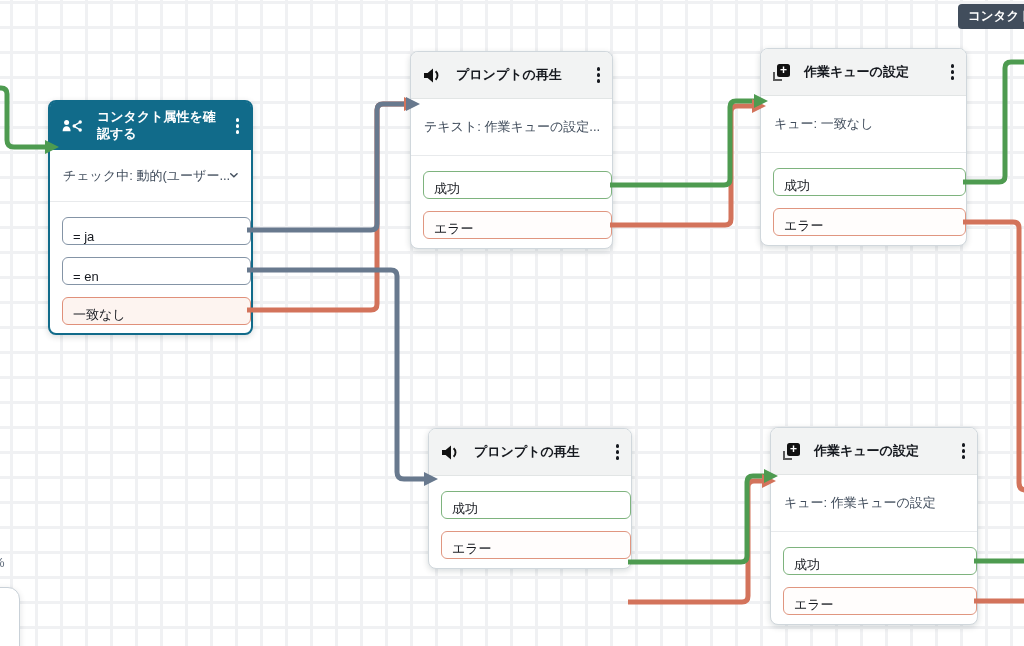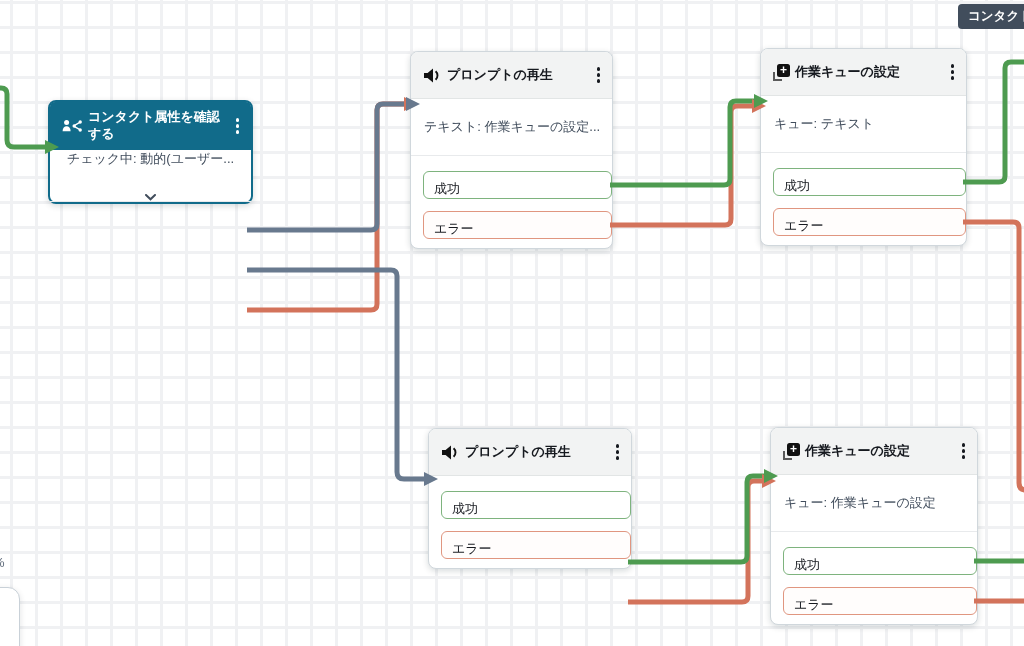--- a/index.html
+++ b/index.html
@@ -17,37 +17,37 @@
       linear-gradient(to right,#f0f1f3 3px,transparent 3px),
       linear-gradient(to bottom,#f0f1f3 3px,transparent 3px);
     background-size:25px 25px;
     background-position:10px 1px;
   }
   .node{
     position:absolute;background:#fff;border:1px solid #d0d7dc;border-radius:8px;
     box-shadow:0 2px 6px rgba(0,28,36,.16);box-sizing:border-box;z-index:2;
   }
   .node-header{
-    display:flex;align-items:center;gap:5px;padding:6px 10px 6px 12px;
+    display:flex;align-items:center;gap:14px;padding:6px 10px 6px 12px;
     background:#f2f3f3;border-bottom:1px solid #e2e5e5;border-radius:7px 7px 0 0;
     min-height:47px;box-sizing:border-box;
   }
   .node-title{flex:1;font-size:13px;font-weight:bold;color:#16191f;line-height:1.3;}
   .node-check{border:2px solid var(--c-teal);}
   .node-check .node-header{background:var(--c-teal);border-bottom:none;border-radius:5px 5px 0 0;min-height:48px;}
   .node-check .node-title{color:#fff;}
   .kebab{display:flex;flex-direction:column;gap:2.5px;padding:3px 2px;cursor:pointer;}
   .kebab i{width:3.5px;height:3.5px;border-radius:50%;background:#16191f;}
   .node-check .kebab i{background:#fff;}
   .param{
     display:flex;align-items:center;justify-content:space-between;
     padding:0 13px;height:57px;box-sizing:border-box;border-bottom:1px solid #e8eaec;
     font-size:13px;color:#414d5c;white-space:nowrap;
   }
-  .node-check .param{height:52px;flex-direction:column;}
+  .node-check .param{height:52px;}
   .branches{padding:15px 0 9px 12px;}
   .node-check .branches{padding:15px 0 8px 12px;}
   .branch{
     height:28px;box-sizing:border-box;border:1.5px solid #8494a6;border-radius:6px;
     display:flex;align-items:flex-end;padding-left:10px;font-size:13px;color:#16191f;
     background:#fff;margin-bottom:12px;
   }
   .branch:last-child{margin-bottom:0;}
   .branch.success{border-color:#7eb37e;}
   .branch.error{border-color:#e09680;background:#fffdfc;}
@@ -95,20 +95,31 @@
           <i></i>
           <i></i>
         </span>
     </div>
     <div class="param">
       <span>チェック中: 動的(ユーザー...</span>
       <svg width="11" height="7" viewBox="0 0 11 7">
           <path d="M1 1 L5.5 5.3 L10 1" stroke="#414d5c" stroke-width="2" fill="none" stroke-linecap="round"></path>
         </svg>
     </div>
+    <div class="branches">
+      <div class="branch neutral">
+          <span>= ja</span>
+        </div>
+      <div class="branch neutral">
+          <span>= en</span>
+        </div>
+      <div class="branch nomatch">
+          <span>一致なし</span>
+        </div>
+    </div>
   </div>
 
   <div class="node" style="left:410px;top:51px;width:203px;">
     <div class="node-header">
       <span class="nicon">
         <svg width="19" height="17" viewBox="0 0 19 17">
           <path d="M1 6 h3.6 L10 1.5 v14 L4.6 11 H1 Z" fill="#111"></path>
           <path d="M12.6 4.3 a5.6 5.6 0 0 1 0 8.4" fill="none" stroke="#111" stroke-width="1.9"></path>
         </svg>
       </span>
@@ -142,21 +153,21 @@
           <span class="qsquare">+</span>
         </span>
       <span class="node-title">作業キューの設定</span>
       <span class="kebab">
           <i></i>
           <i></i>
           <i></i>
         </span>
     </div>
     <div class="param">
-      <span>キュー: テキスト</span>
+      <span>キュー: 一致なし</span>
     </div>
     <div class="branches">
       <div class="branch success">
           <span>成功</span>
         </div>
       <div class="branch error">
           <span>エラー</span>
         </div>
     </div>
   </div>

